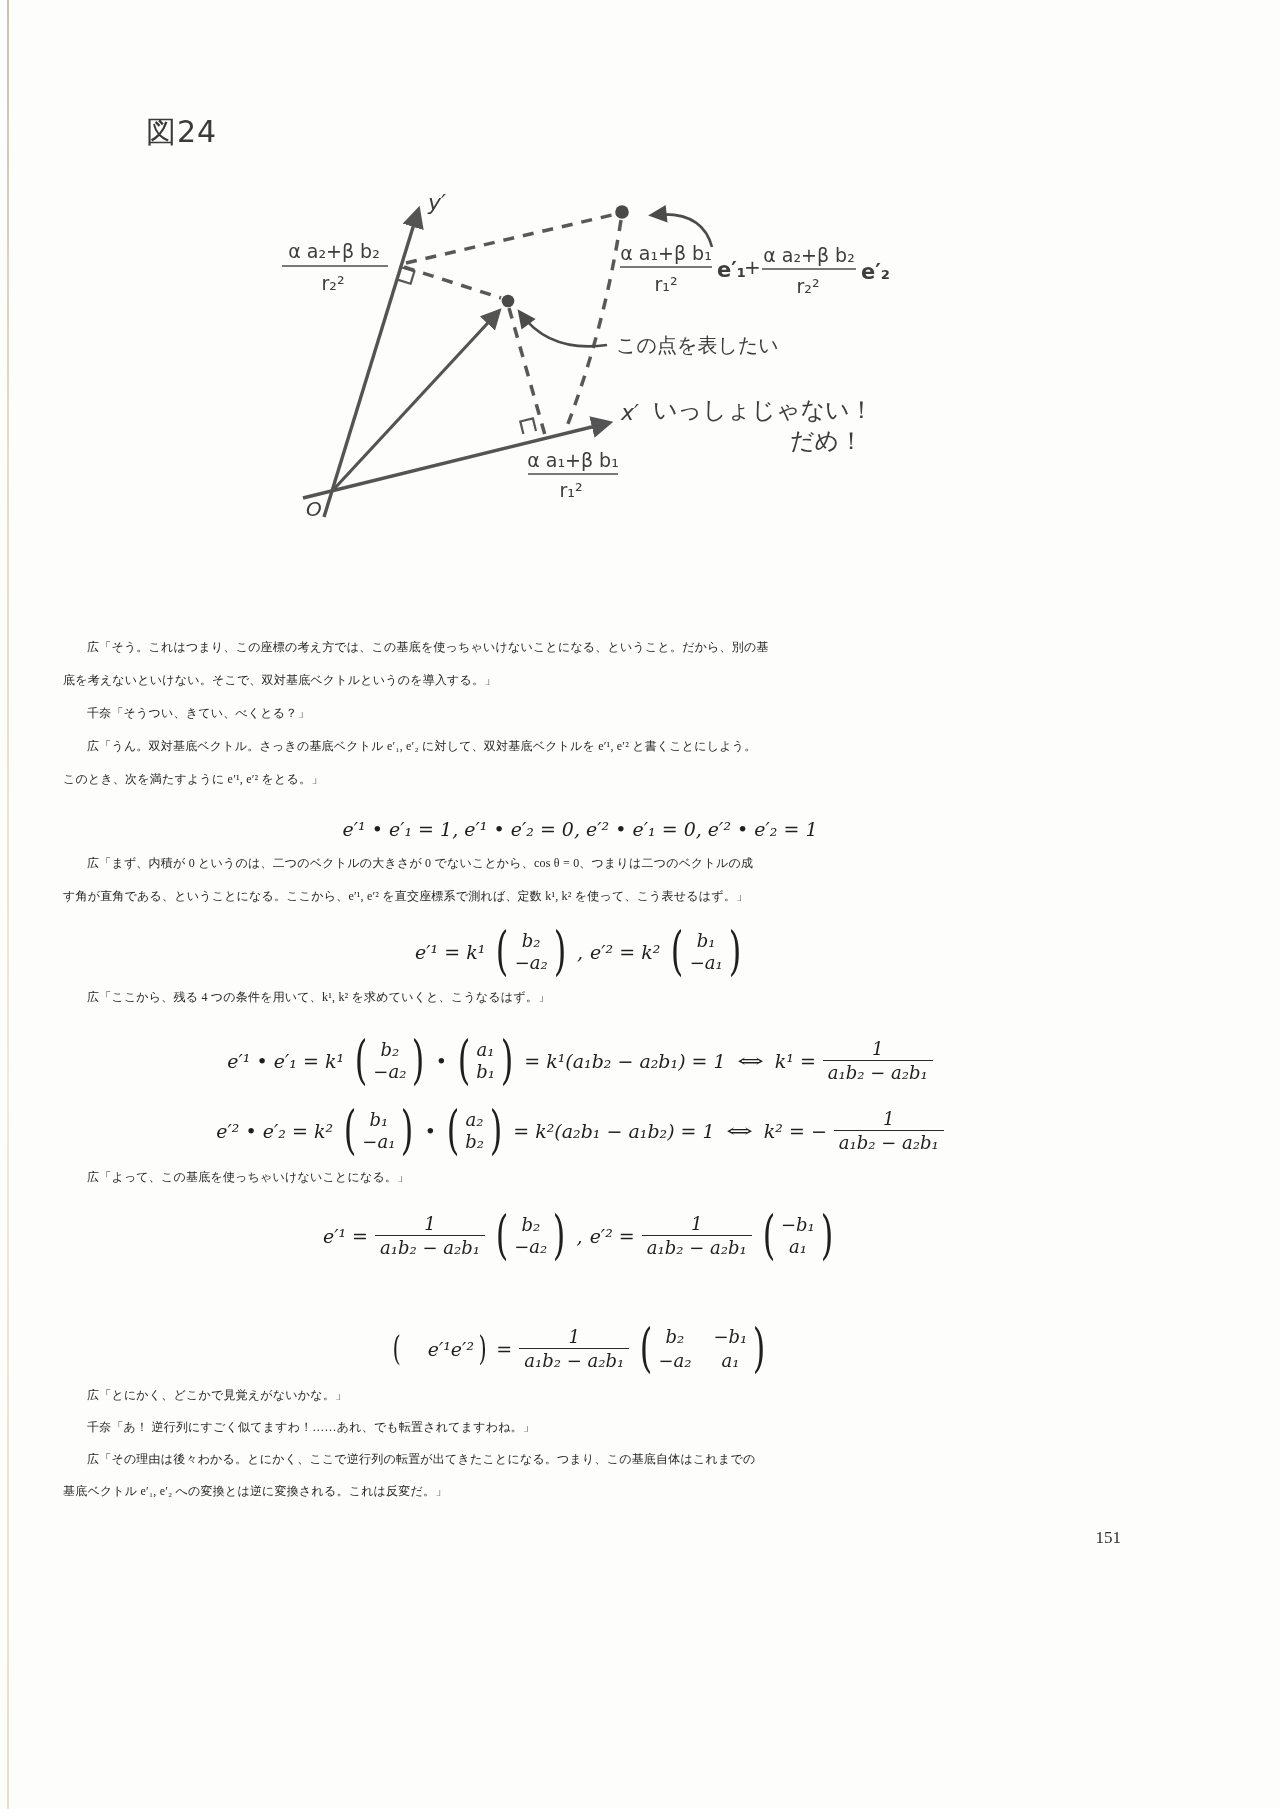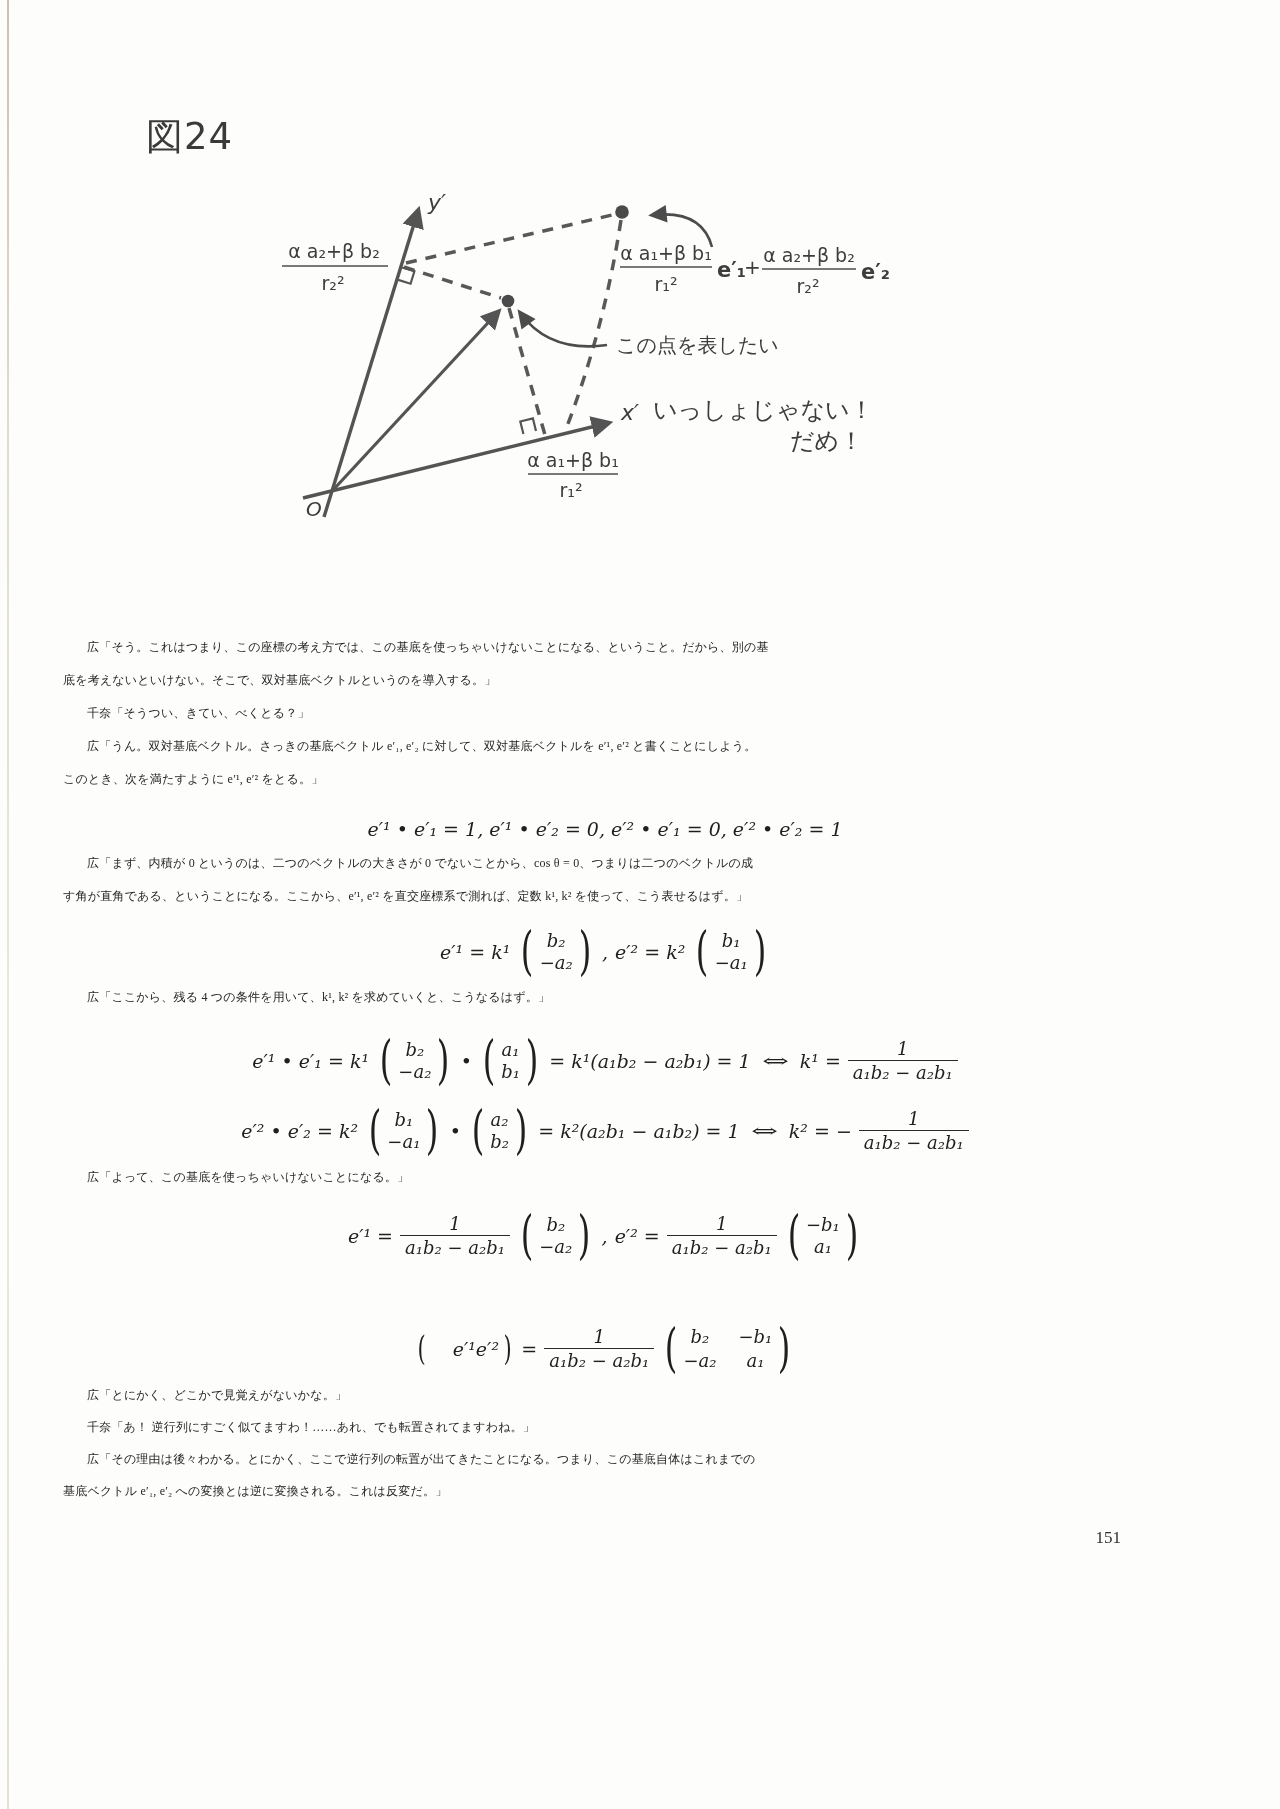--- a/index.html
+++ b/index.html
@@ -1,27 +1,27 @@
 <!DOCTYPE html>
 <html><head>
 <meta charset="utf-8">
 <style>
   html,body{margin:0;padding:0;background:#e8e8e8;}
   #page{position:relative;width:1280px;height:1809px;background:#fdfdfb;overflow:hidden;
         font-family:"Liberation Serif","DejaVu Serif",serif;color:#262626;}
   .edge-line{position:absolute;left:7px;top:0;width:2px;height:1809px;
              background:linear-gradient(#b9b092 0%,#d8d2bc 25%,#e6e1d0 60%,#ddd7c4 100%);opacity:.75;}
   .fig-title{position:absolute;left:146px;top:112px;font-family:"DejaVu Sans","Liberation Sans",sans-serif;
-             font-size:37px;font-weight:500;color:#3a3a3a;letter-spacing:1px;}
+             font-size:30px;font-weight:500;color:#3a3a3a;letter-spacing:1px;}
   svg text{font-family:"DejaVu Sans","Liberation Sans",sans-serif;fill:#3d3d3d;}
   .line{position:absolute;left:63px;width:1062px;font-size:12px;line-height:1.25;
         letter-spacing:.2px;white-space:nowrap;}
   .ind{padding-left:24px;}
   
-  .eq{position:absolute;left:74px;width:1062px;display:flex;justify-content:center;
+  .eq{position:absolute;left:49px;width:1062px;display:flex;justify-content:center;
       font-family:"DejaVu Serif","Liberation Serif",serif;font-style:italic;font-size:19px;color:#1f1f1f;}
   .mrow{display:inline-flex;align-items:center;gap:7px;}
   .frac{display:inline-flex;flex-direction:column;text-align:center;line-height:1.3;font-size:18px;}
   .frac .num{border-bottom:1.3px solid #2a2a2a;padding:0 5px;}
   .frac .den{padding:0 5px;}
   .vec{display:inline-flex;align-items:center;}
   .vec .col{display:inline-flex;flex-direction:column;align-items:center;line-height:1.2;font-size:18px;padding:0 2px;}
   .paren{font-style:normal;font-weight:300;font-size:52px;line-height:.92;transform:scaleX(.62);color:#1f1f1f;}
   .paren.mid{font-size:34px;}
   .rowvec{display:inline-flex;gap:0;padding:0 2px;margin-left:22px;}

